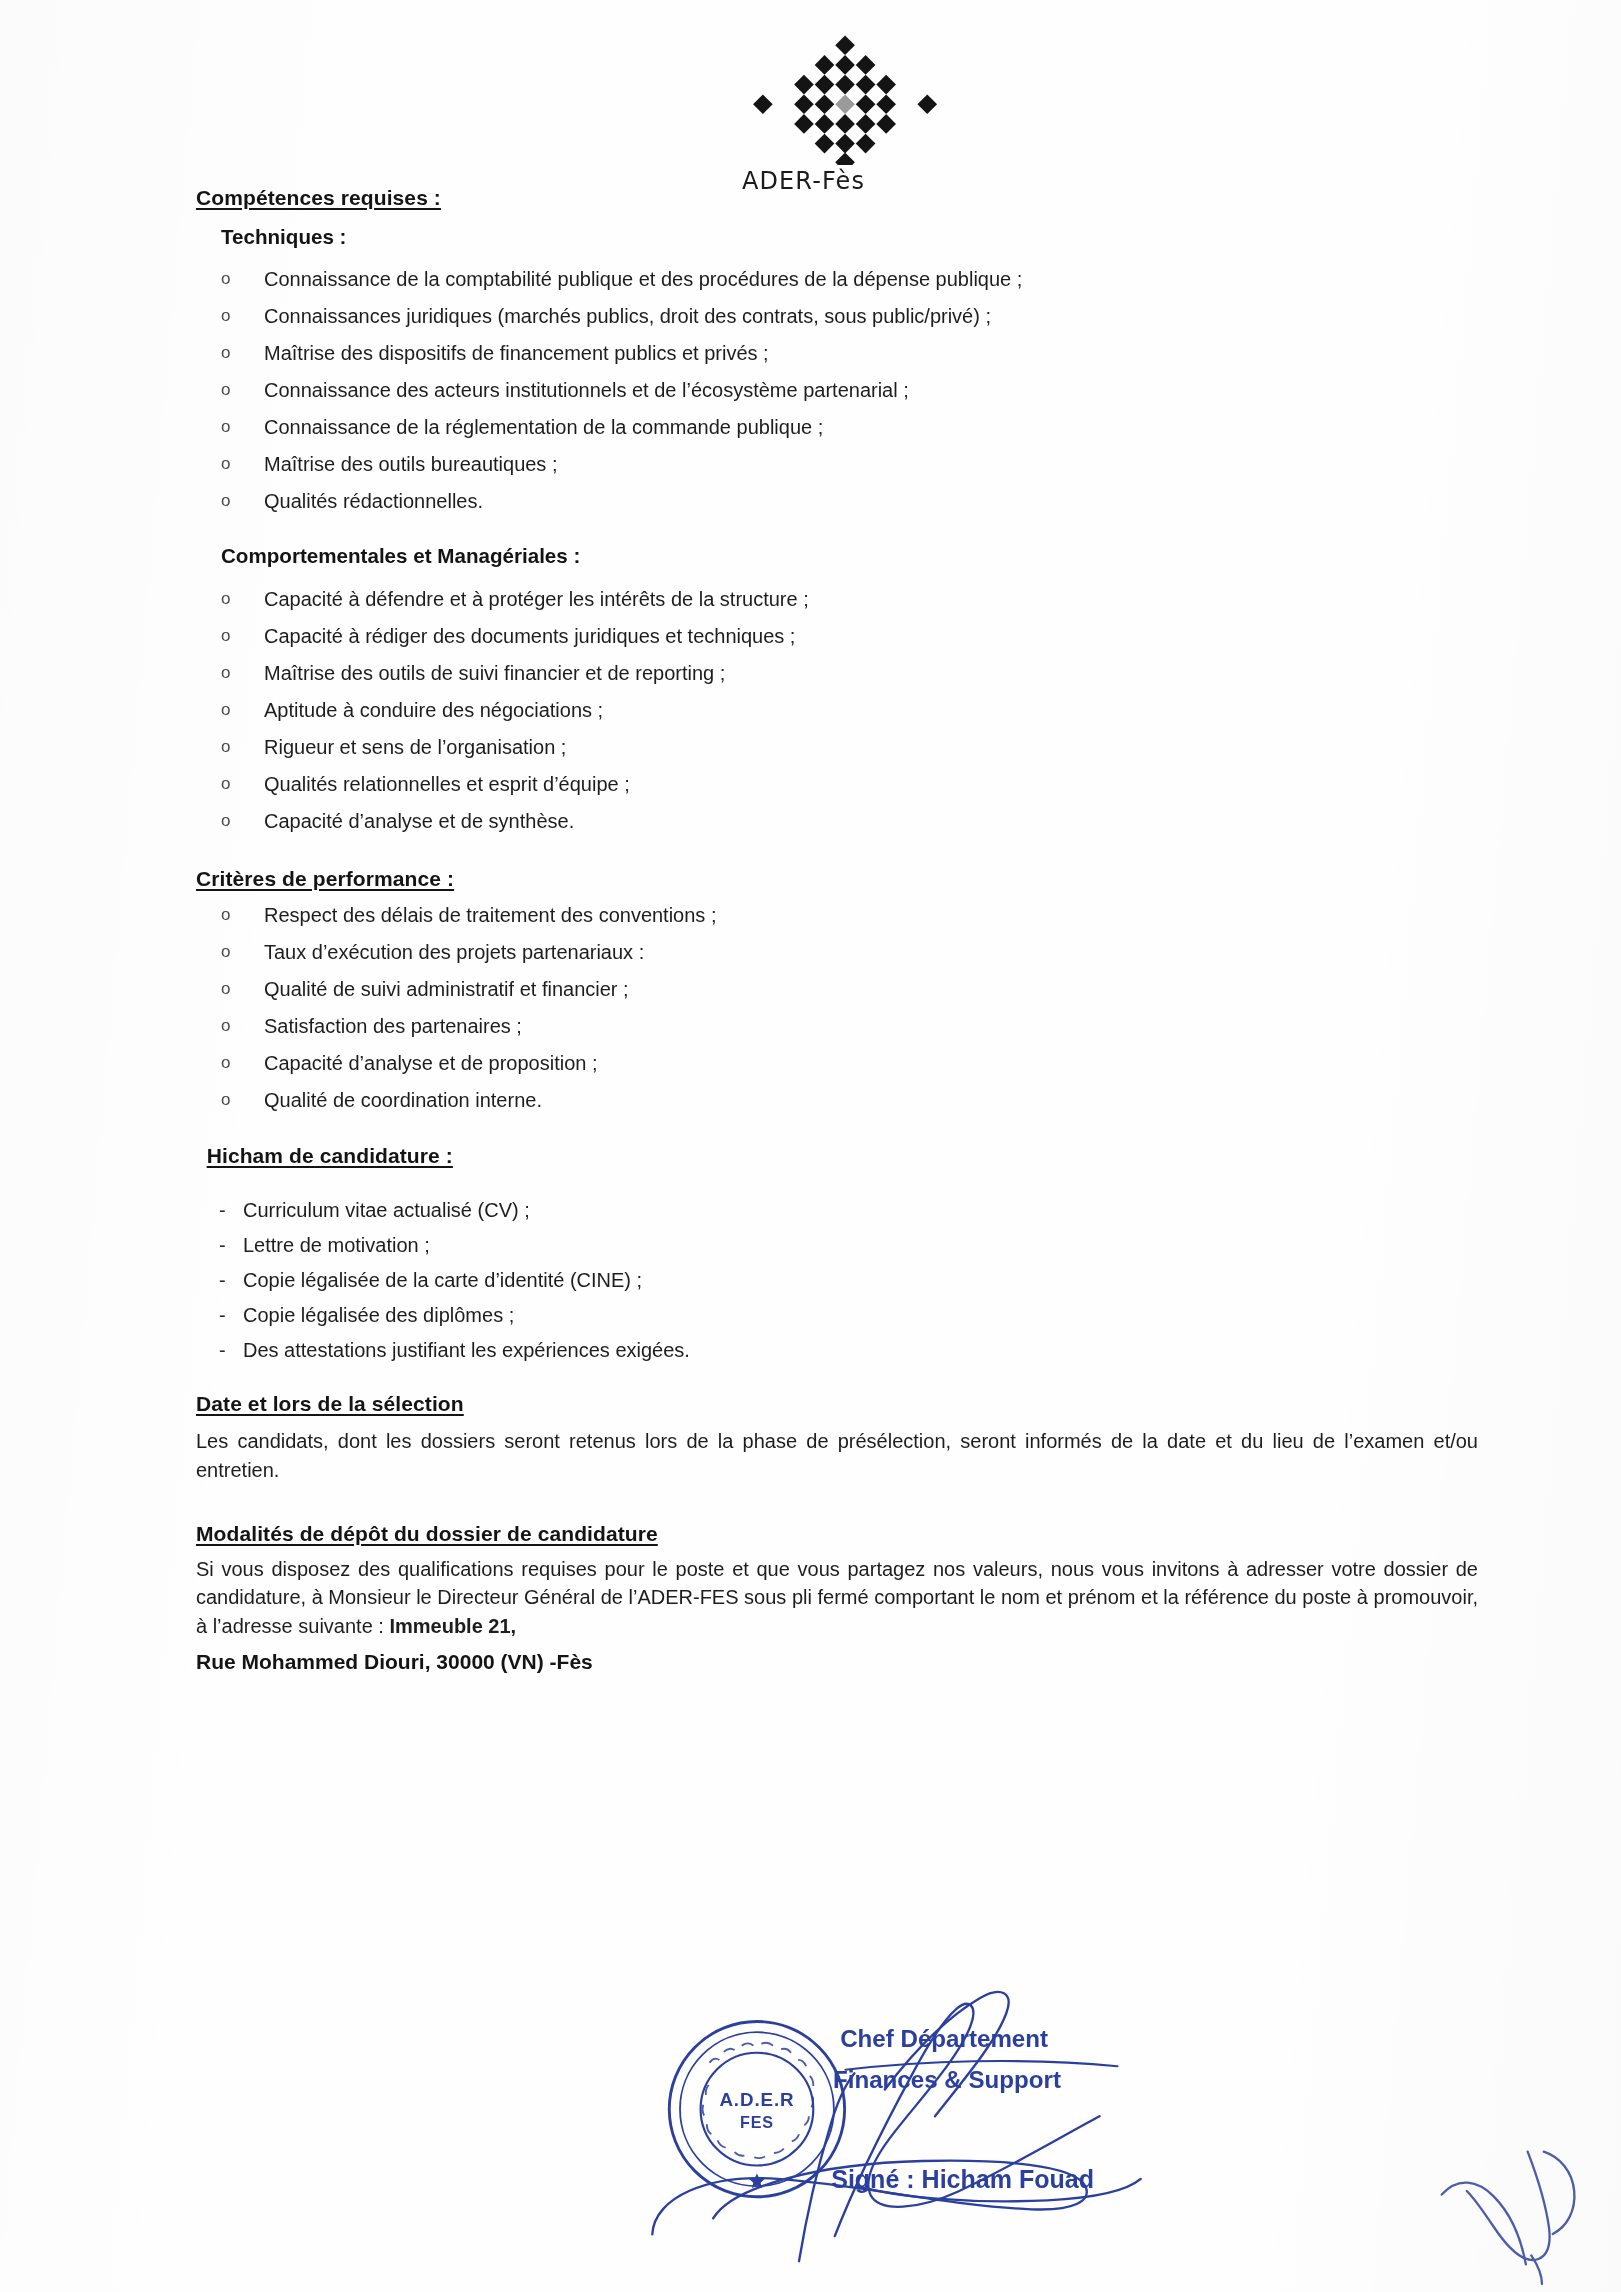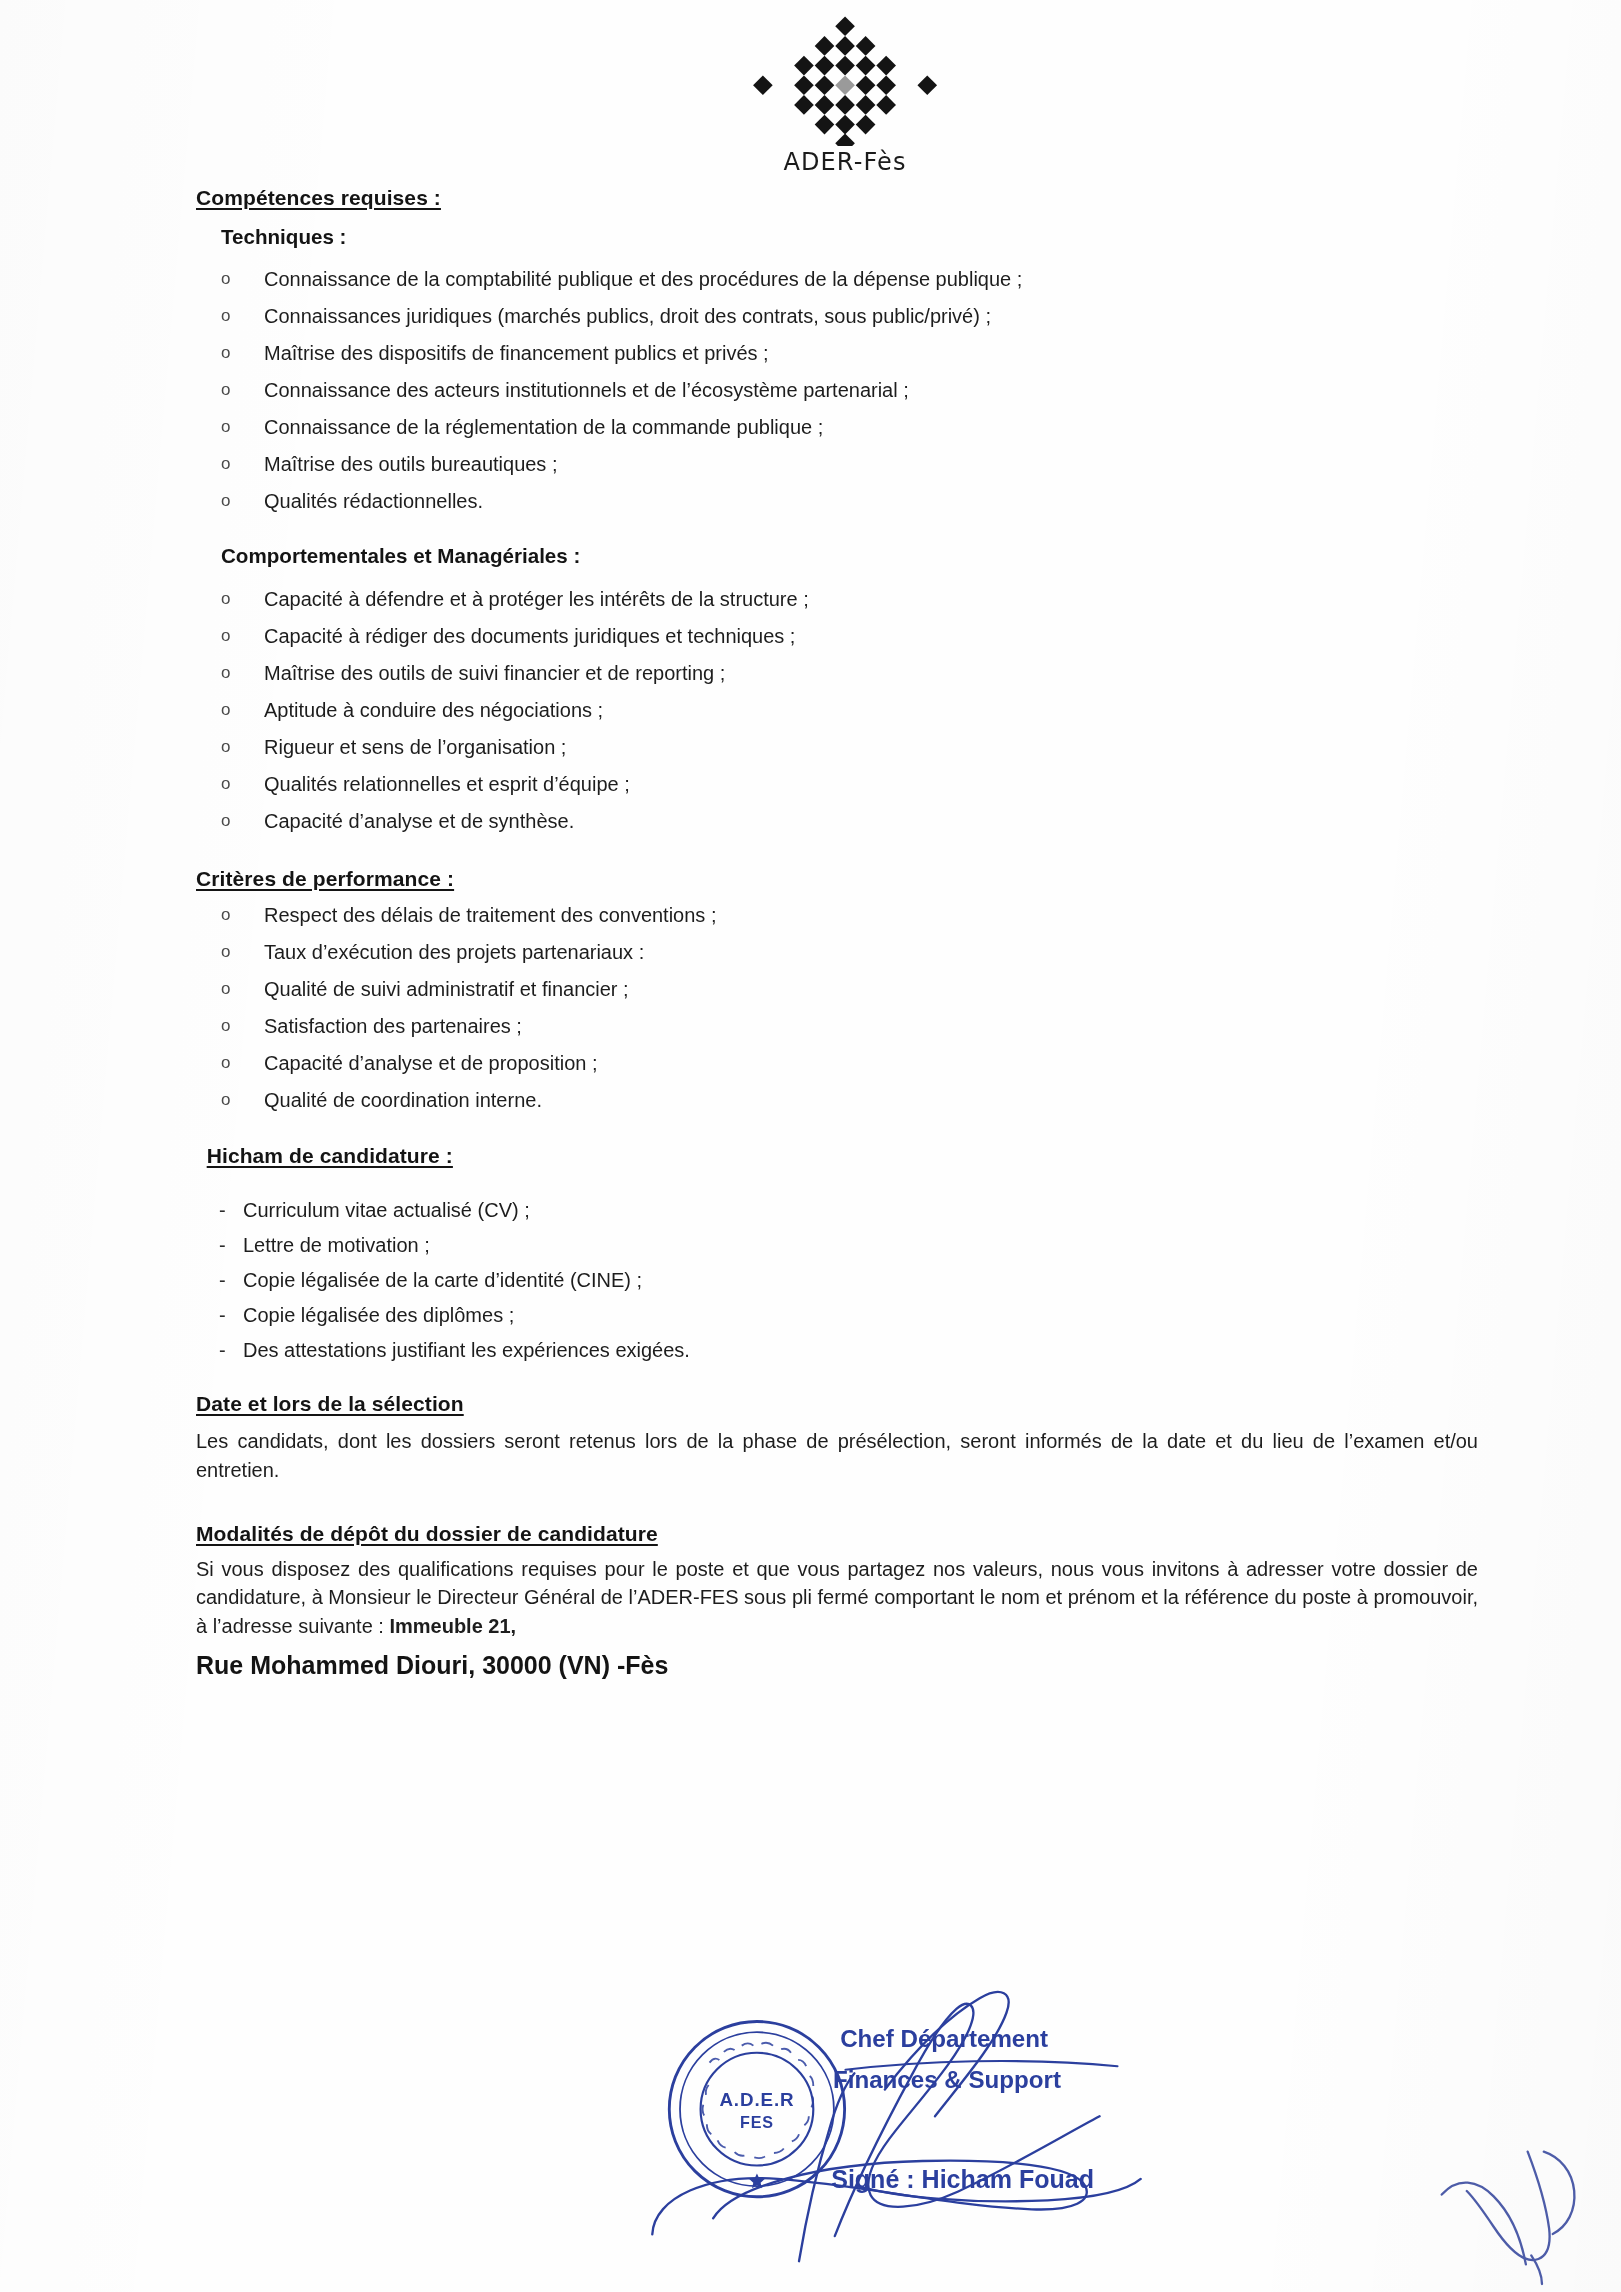--- a/index.html
+++ b/index.html
@@ -31,23 +31,23 @@
     inset: 0;
     background:
       linear-gradient(95deg, rgba(0,0,0,0.012) 0%, rgba(0,0,0,0) 22%, rgba(0,0,0,0) 78%, rgba(0,0,0,0.015) 100%);
     pointer-events: none;
   }
 
   
   .logo-wrap {
     position: absolute;
     left: 742px;
-    top: 12px;
+    top: 31px;
     width: 206px;
-    text-align: center;
+    text-align: left;
   }
   .logo-lattice {
     width: 193px;
     height: 134px;
     margin: 0 auto;
     display: block;
   }
   .logo-text {
     margin-top: 1.8px;
     font-size: 24px;
@@ -122,21 +122,21 @@
   .para {
     font-size: 20px;
     line-height: 1.42;
     color: #1d1d1d;
     text-align: justify;
     margin: 0;
   }
   .para.nojust { text-align: left; }
   .bold { font-weight: bold; }
   .addr-line {
-    font-size: 25px;
+    font-size: 21px;
     font-weight: bold;
     color: #141414;
     margin: 0;
     line-height: 1.45;
   }
 
   
   .sig-area {
     position: absolute;
     left: 627px;

